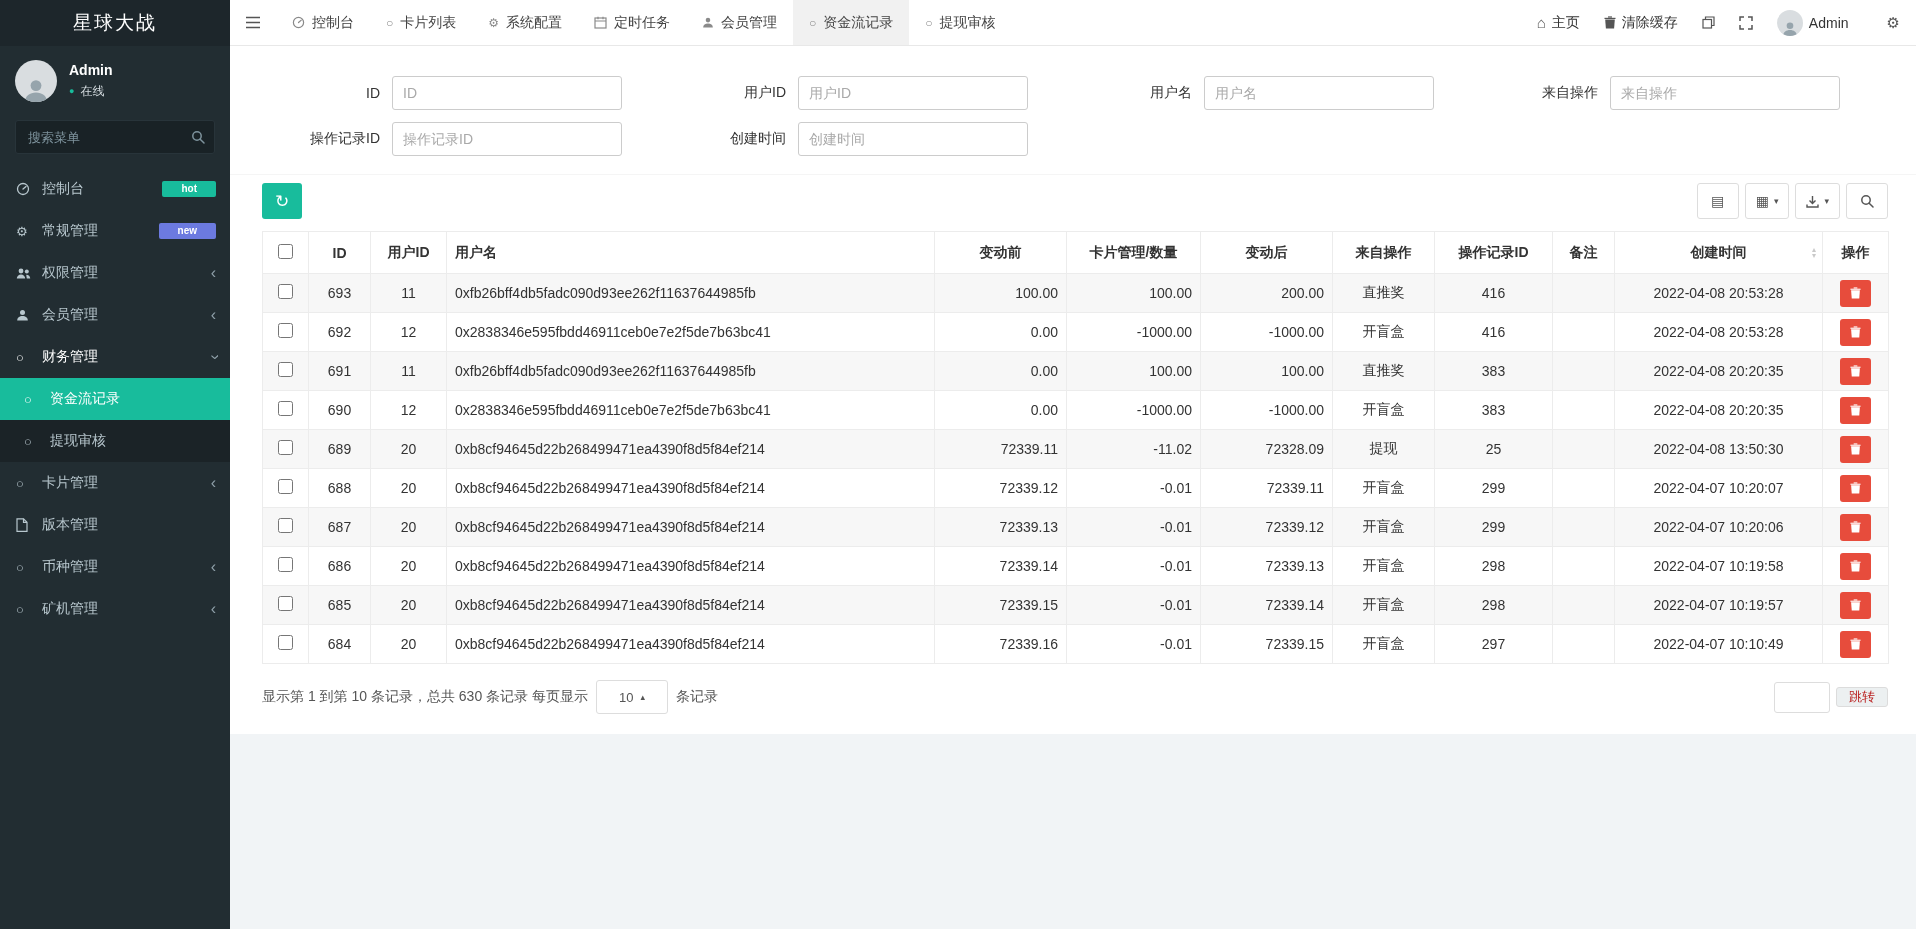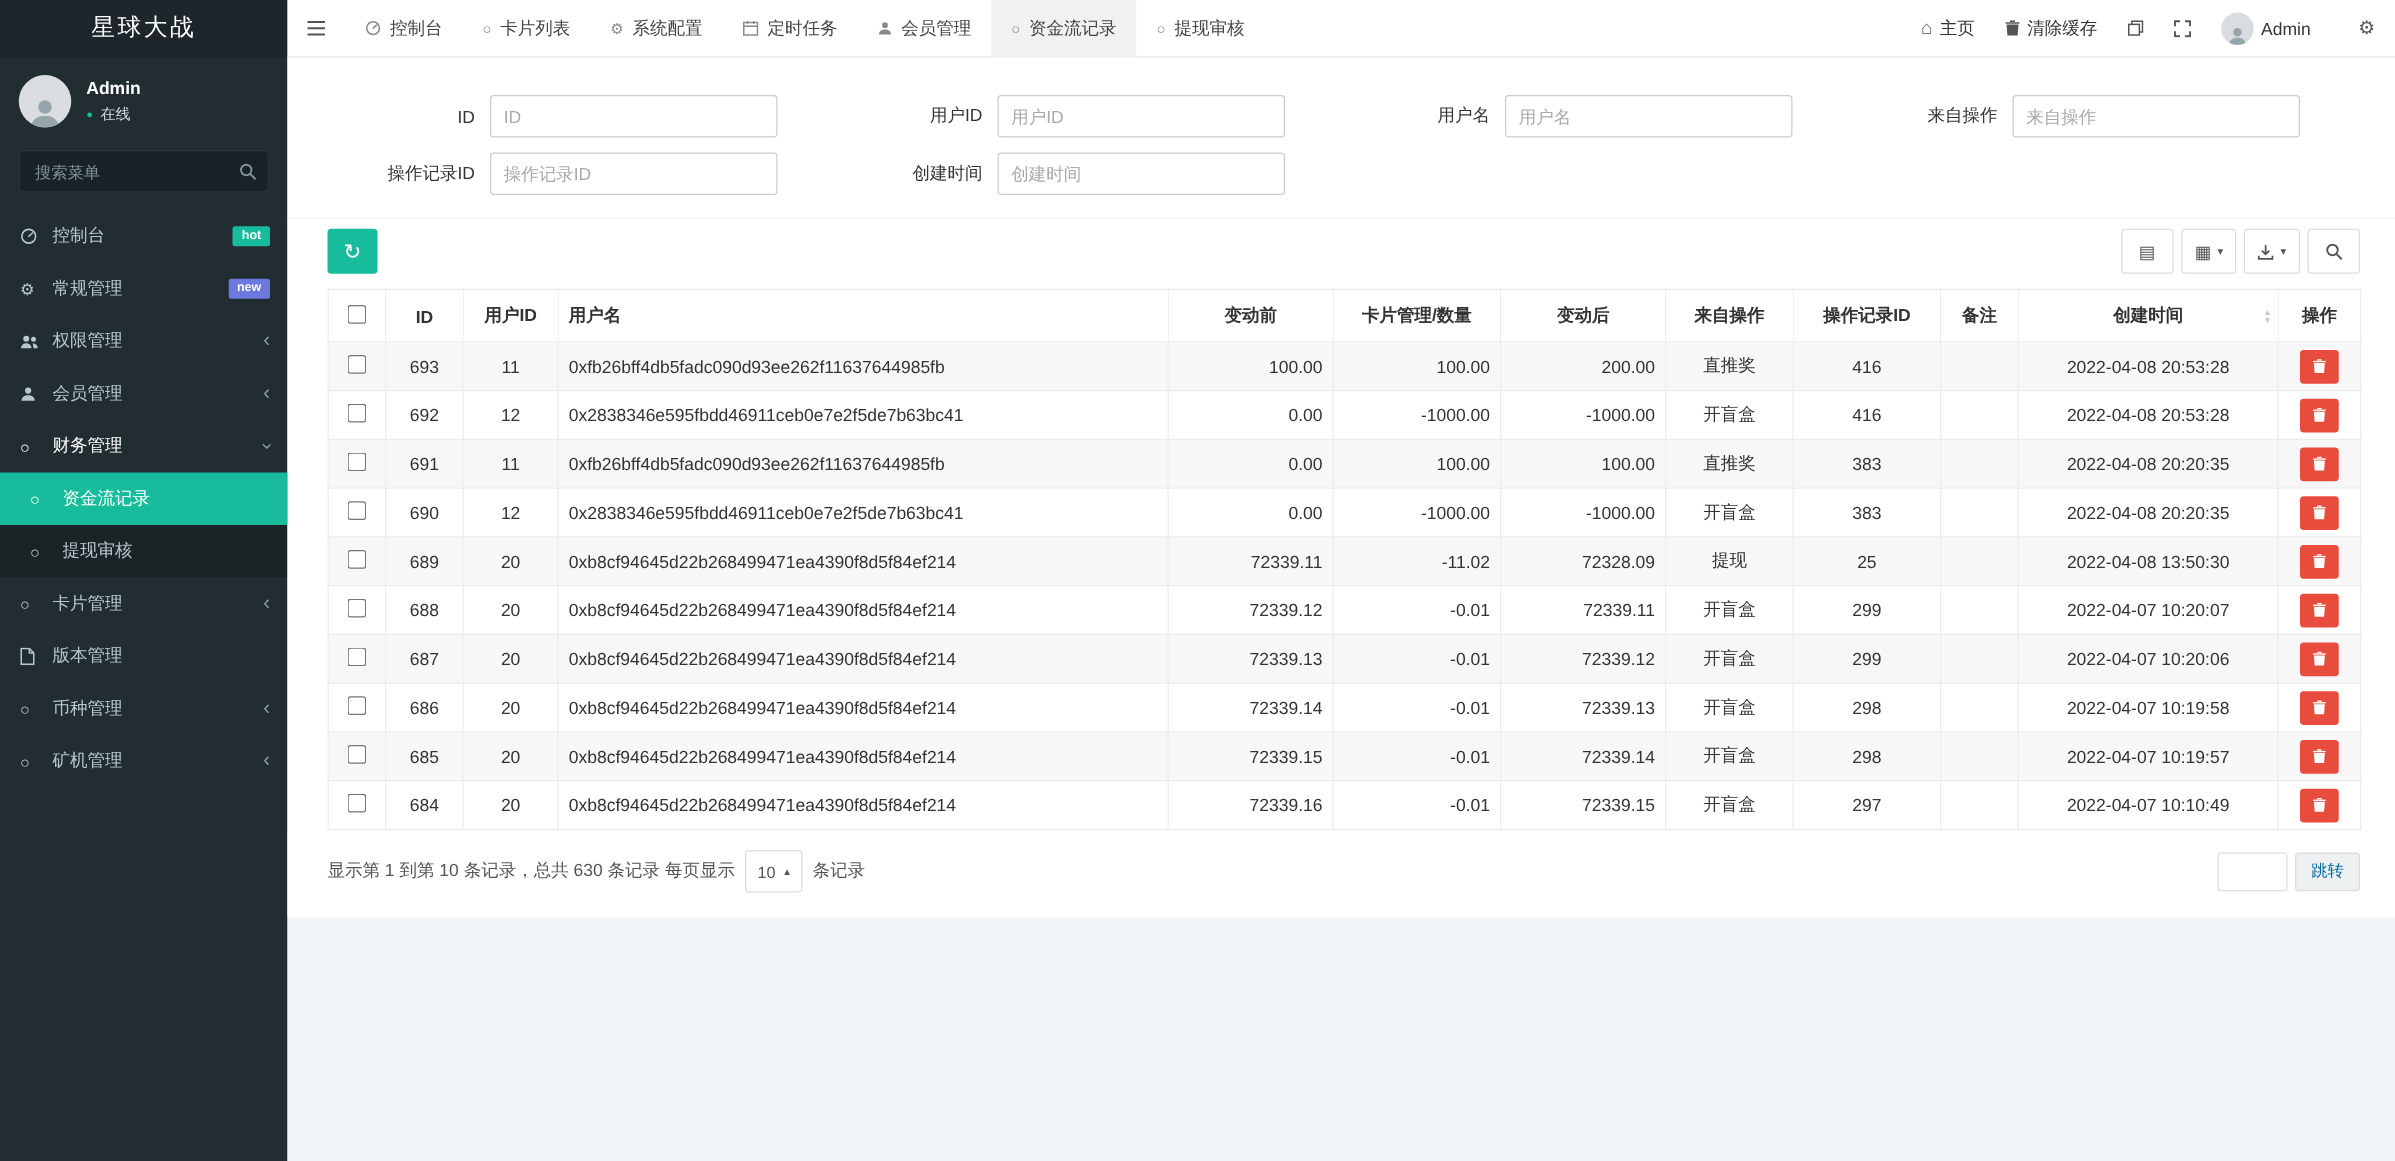--- a/index.html
+++ b/index.html
@@ -17,21 +17,21 @@
 .u-status{color:#d6dde1;font-size:12px;display:flex;gap:6px;align-items:center}
 .dot{color:#18bc9c;font-size:9px;line-height:1}
 .side-search{margin:8px 15px 14px;position:relative}
 .side-search input{width:100%;height:34px;background:#192226;border:1px solid #28343a;border-radius:3px;color:#bcc8cd;padding:0 36px 0 12px;font-size:13px;outline:none}
 .side-search input::placeholder{color:#7e939d}
 .search-btn{position:absolute;right:1px;top:1px;width:33px;height:32px;display:flex;align-items:center;justify-content:center;background:transparent;border:none;color:#7e939d;cursor:pointer}
 .menu{list-style:none;flex:1}
 .menu-item{height:42px;display:flex;align-items:center;padding:0 14px 0 16px;color:#b8c7ce;font-size:14px;cursor:pointer;position:relative}
 .menu-item .mi-icon{width:26px;flex:0 0 26px;display:flex;align-items:center;font-size:13px;color:inherit;line-height:1}
 .menu-item.parent-open{color:#fff}
-.badge{margin-left:auto;font-size:10px;color:#fff;padding:2px 7px;border-radius:2px;font-weight:bold;line-height:1.2}
+.badge{margin-left:auto;font-size:10px;color:#fff;padding:2px 19px;border-radius:2px;font-weight:bold;line-height:1.2}
 .badge-hot{background:#18bc9c}
 .badge-new{background:#6c7ae0}
 .chev{margin-left:auto;font-size:16px;color:#8fa0a9;line-height:1;display:inline-block}
 .chev.down{transform:rotate(-90deg)}
 .submenu{background:#1b2327}
 .submenu .menu-item{padding-left:24px}
 .submenu .menu-item.active{background:#18bc9c;color:#fff}
 
 
 .main{flex:1;display:flex;flex-direction:column;height:100%;min-width:0}
@@ -74,30 +74,30 @@
 td{height:39px;font-size:14px;text-align:center;color:#333}
 .t-l{text-align:left}
 td.t-r{text-align:right}
 tbody tr:nth-child(odd){background:#f7f7f7}
 .sort-carets{position:absolute;right:6px;top:50%;transform:translateY(-50%);display:flex;flex-direction:column;font-size:8px;line-height:6px;color:#c9c9c9}
 .del-btn{width:31px;height:27px;background:#e74c3c;border:none;border-radius:3px;display:inline-flex;align-items:center;justify-content:center;cursor:pointer;color:#fff;vertical-align:middle}
 input[type=checkbox]{width:15px;height:15px;cursor:pointer}
 
 .table-footer{display:flex;justify-content:space-between;align-items:center;padding:16px 28px 20px 32px;background:#fff}
 .summary{display:flex;align-items:center;gap:8px;color:#555;font-size:14px}
-.page-size-btn{height:34px;border:1px solid #ddd;background:#fff;border-radius:3px;display:inline-flex;align-items:center;gap:7px;padding:0 9px;color:#555;font-size:13px;cursor:pointer}
+.page-size-btn{height:34px;border:1px solid #ddd;background:#fff;border-radius:3px;display:inline-flex;align-items:center;gap:7px;padding:0 22px;color:#555;font-size:13px;cursor:pointer}
 .pager{display:flex;align-items:center}
 .page-list{display:flex;list-style:none}
 .page-list li{min-width:36px;height:33px;padding:0 10px;display:flex;align-items:center;justify-content:center;border:1px solid #ddd;margin-left:-1px;font-size:14px;color:#333;cursor:pointer;background:#fff}
 .page-list li:first-child{border-radius:3px 0 0 3px;margin-left:0;color:#999}
 .page-list li:last-child{border-radius:0 3px 3px 0}
 .page-list li.active{background:#2c3e50;border-color:#2c3e50;color:#fff}
 .page-list li.ellipsis{color:#999;cursor:default}
 .jump-input{width:56px;height:31px;border:1px solid #ddd;border-radius:3px;margin-left:16px;padding:0 8px;font-size:14px;outline:none}
-.jump-btn{height:31px;padding:0 12px;margin-left:6px;background:#ecf0f1;border:1px solid #dcdcdc;border-radius:3px;color:#0369a1;font-size:13px;cursor:pointer}
+.jump-btn{height:20px;padding:0 12px;margin-left:6px;background:#ecf0f1;border:1px solid #dcdcdc;border-radius:3px;color:#b91c1c;font-size:13px;cursor:pointer}
 svg{display:block}
 </style>
 </head>
 <body>
 
 <div class="app">
 
   <aside class="sidebar">
     <div class="logo">星球大战</div>
 

